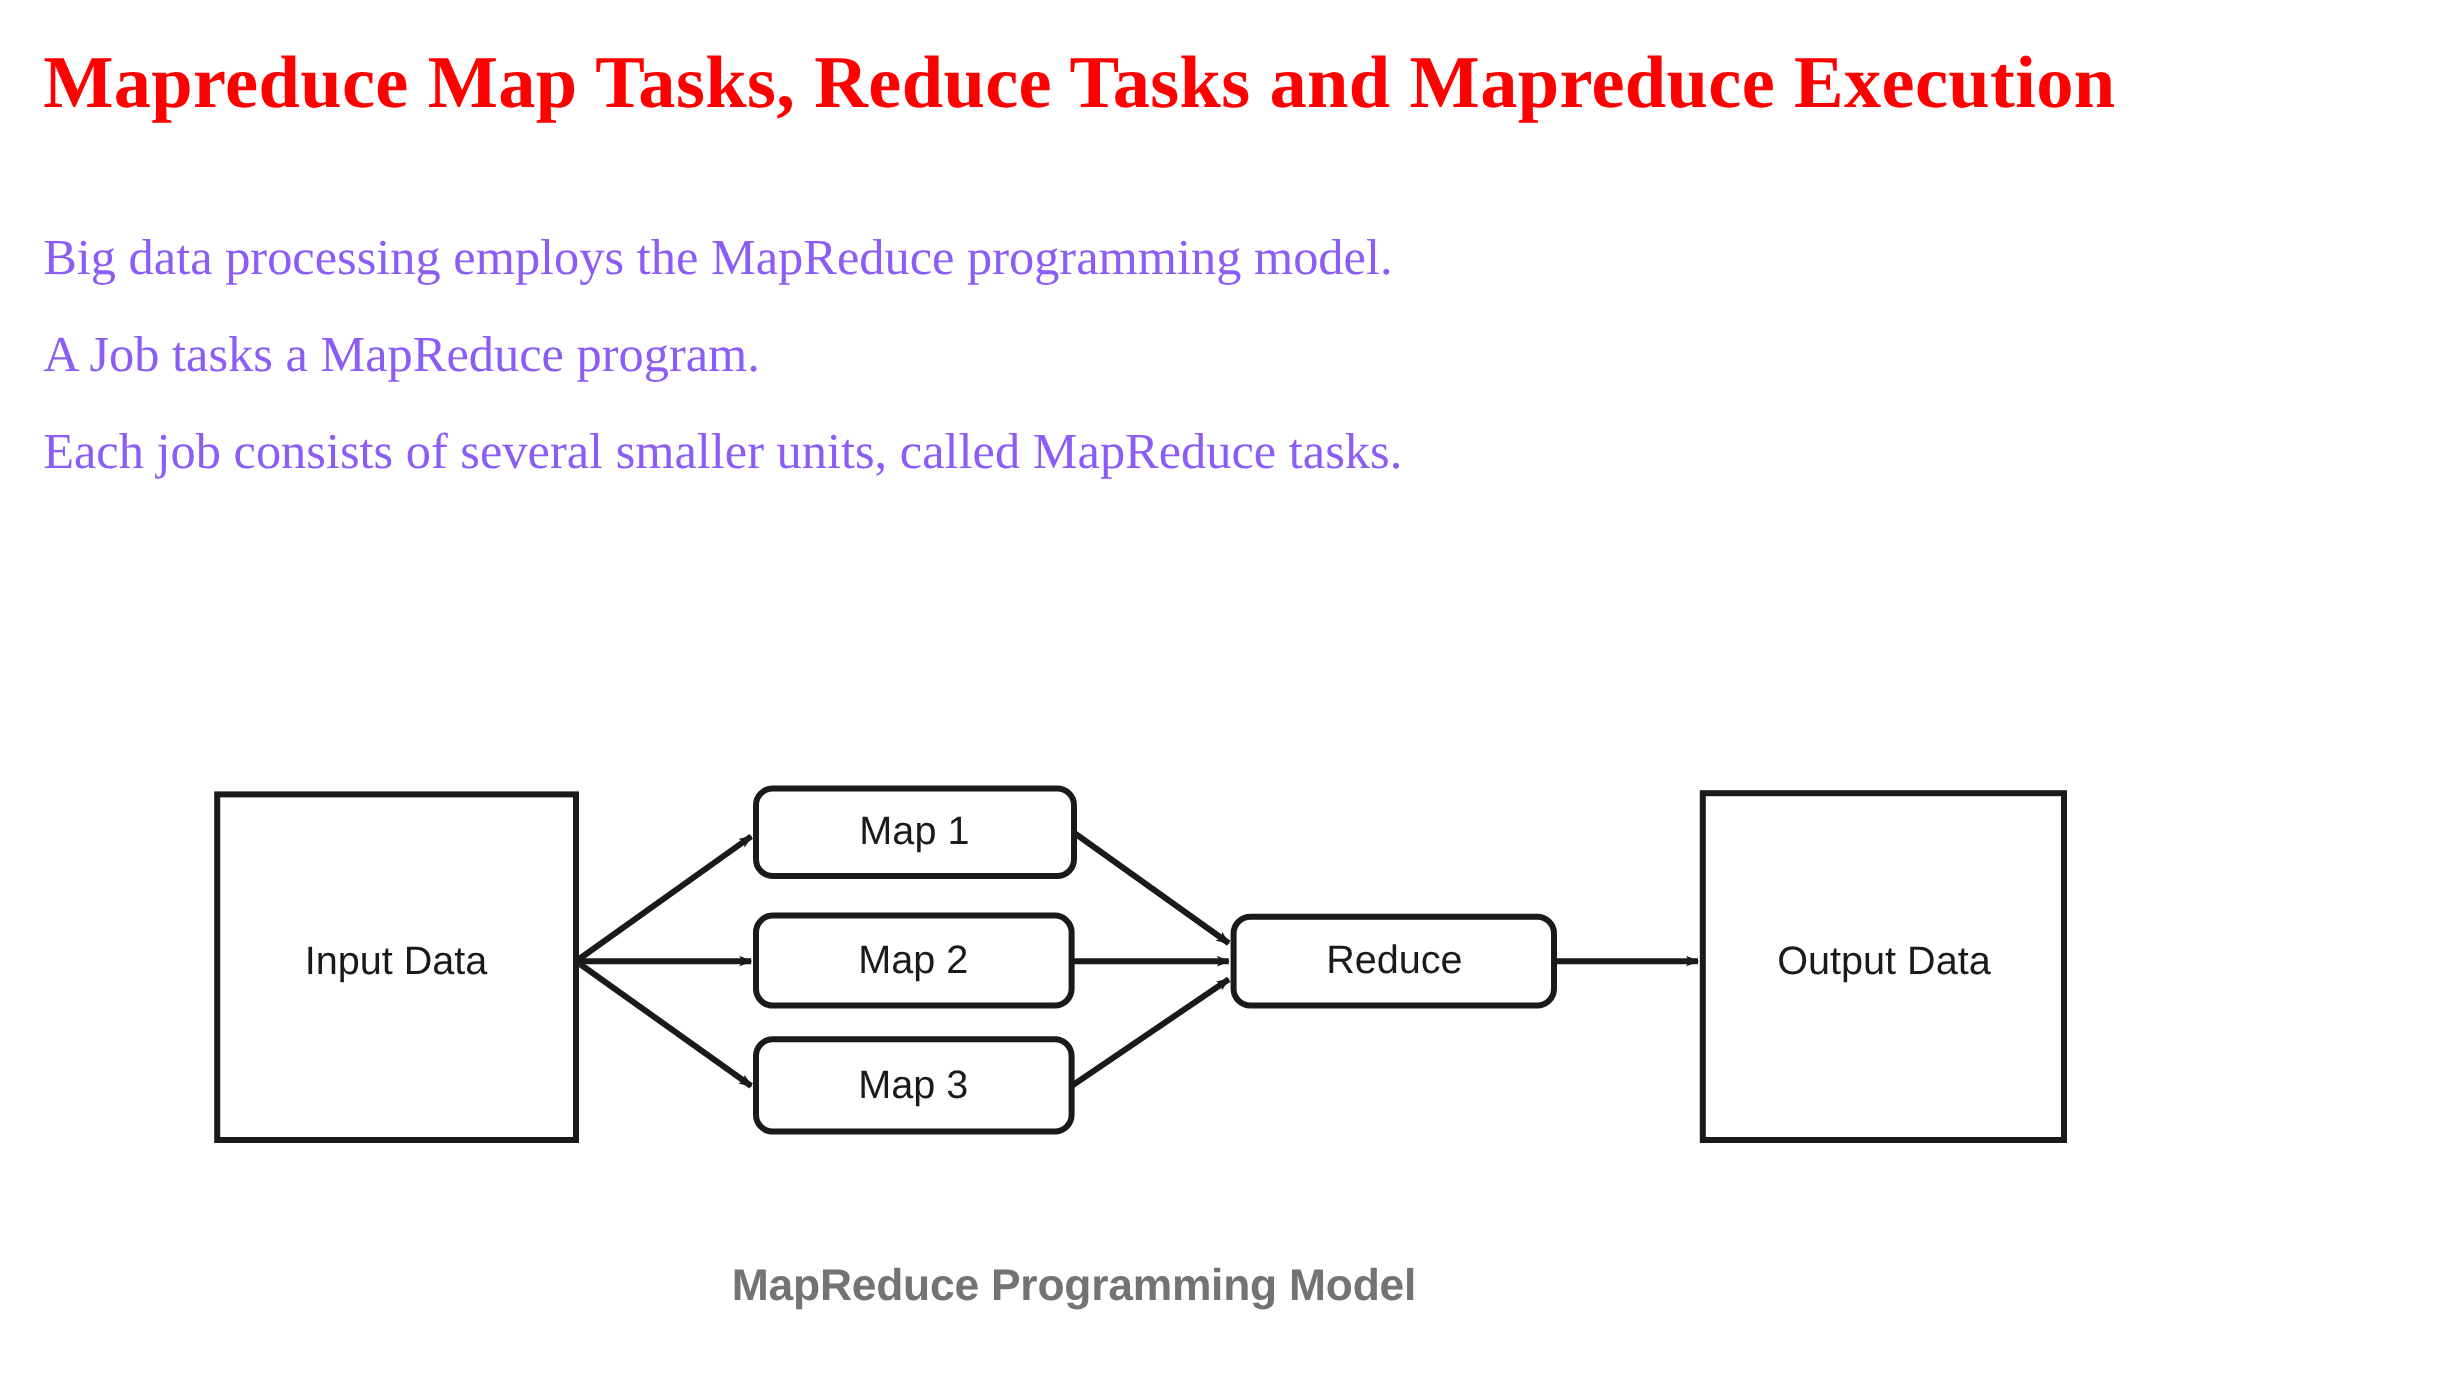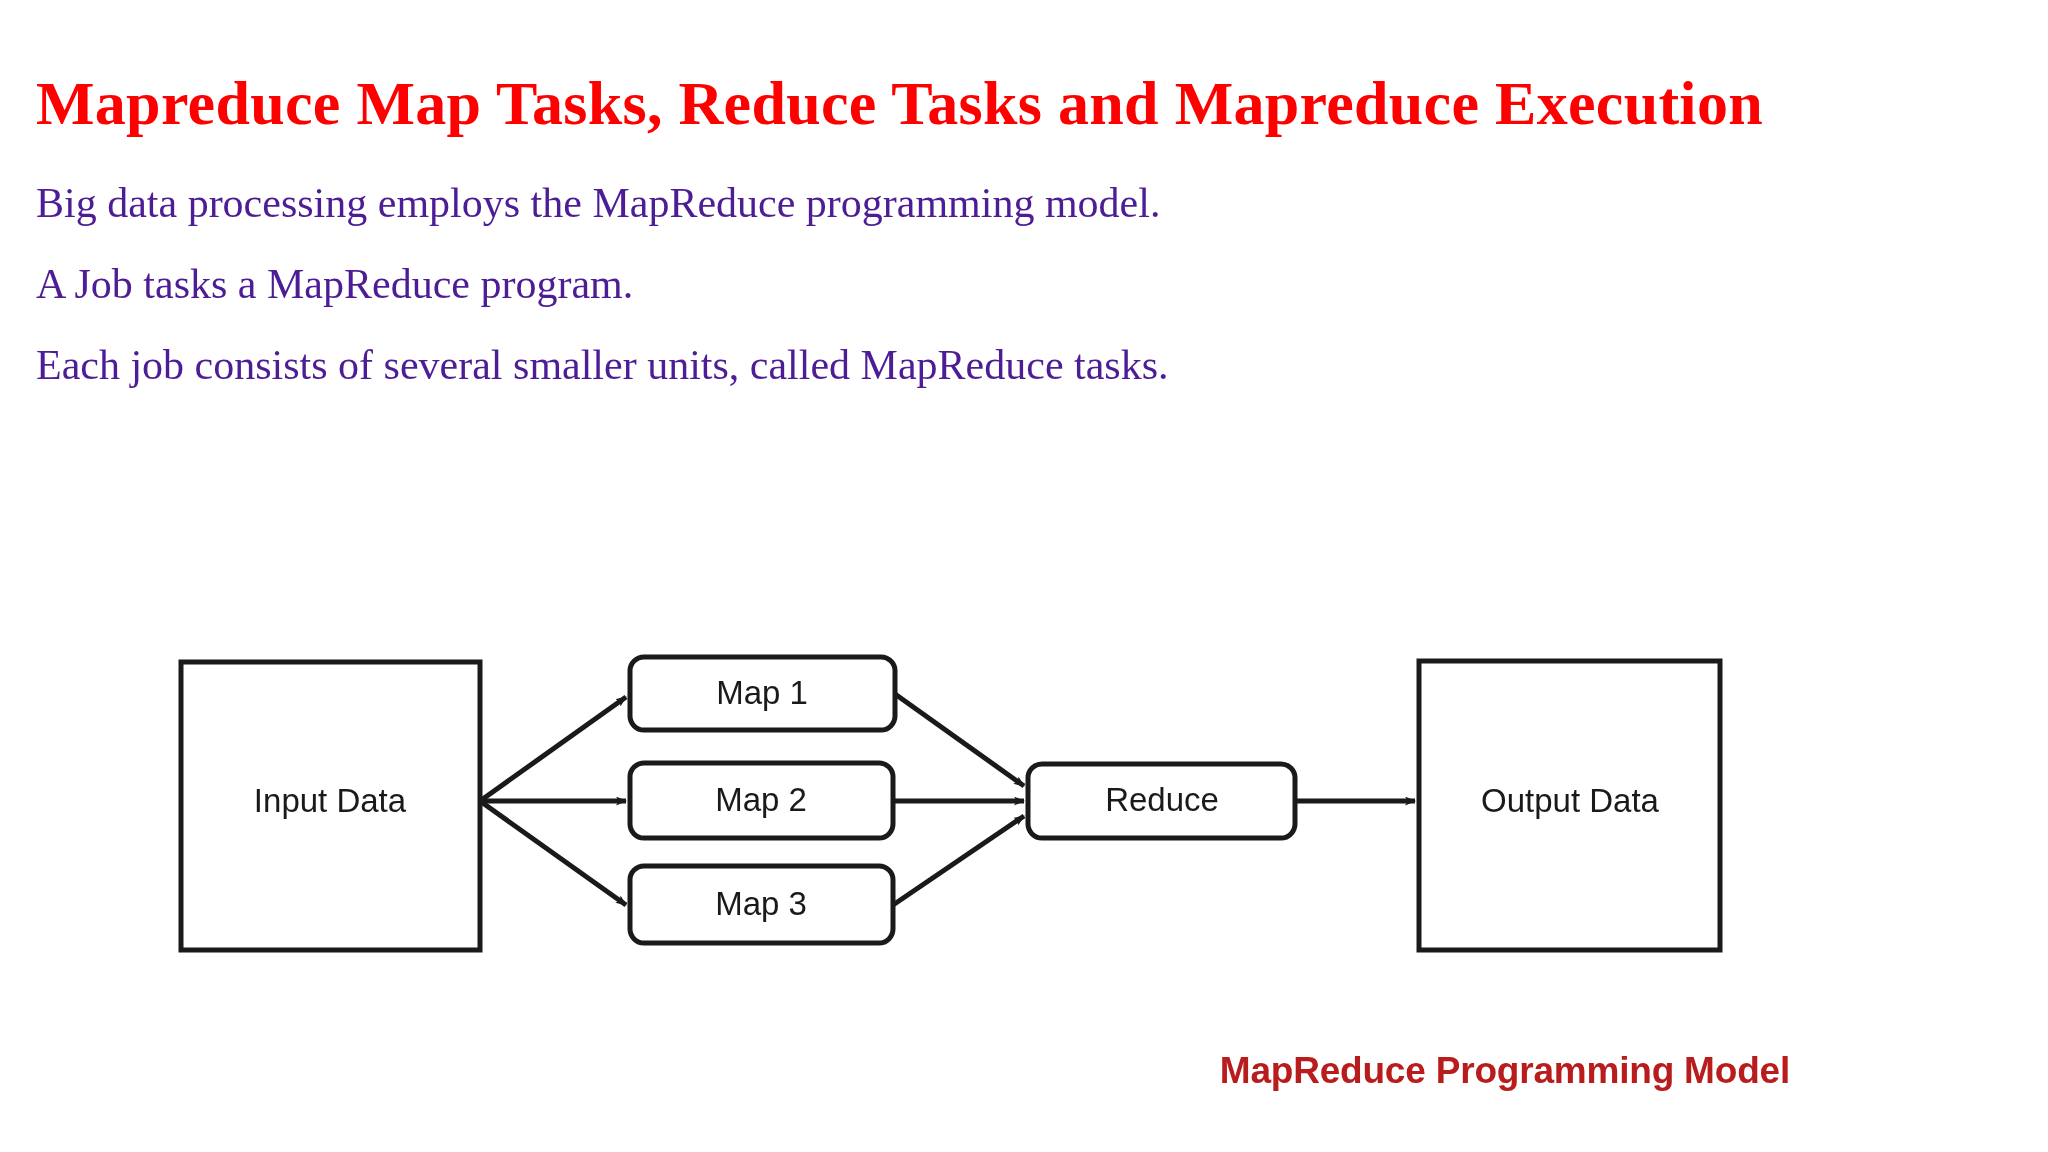--- a/index.html
+++ b/index.html
@@ -22,36 +22,35 @@
     left: 36px;
     top: 36px;
     width: 1960px;
     font-family: "Liberation Serif", "DejaVu Serif", serif;
     font-weight: bold;
     font-size: 62px;
     line-height: 1.08;
     letter-spacing: 0.3px;
     color: #FF0000;
     white-space: nowrap;
-    margin-top: 34px;
   }
 
   
   .body-block {
     position: absolute;
     left: 36px;
     top: 178px;
     width: 1900px;
   }
   .body-line {
     font-family: "Liberation Serif", "DejaVu Serif", serif;
     font-size: 42px;
     line-height: 1.0;
-    color: #4c1d95;
-    margin: 4px 0 39px 0;
+    color: #8b5cf6;
+    margin: 16px 0 39px 0;
     white-space: nowrap;
   }
 
   
   .diagram {
     position: absolute;
     left: 0px;
     top: 620px;
     width: 2048px;
     height: 420px;
@@ -66,25 +65,25 @@
     dominant-baseline: middle;
     text-anchor: middle;
   }
 
   
   .caption {
     position: absolute;
     left: 0px;
     top: 1050px;
     width: 1790px;
-    text-align: right;
+    text-align: center;
     font-family: "Liberation Sans", "DejaVu Sans", sans-serif;
     font-weight: bold;
     font-size: 37px;
-    color: #b91c1c;
+    color: #737373;
     letter-spacing: -0.2px;
   }
 </style>
 </head>
 <body>
 
 <div id="slide">
 
   <div class="slide-title">Mapreduce Map Tasks, Reduce Tasks and Mapreduce Execution</div>
 

